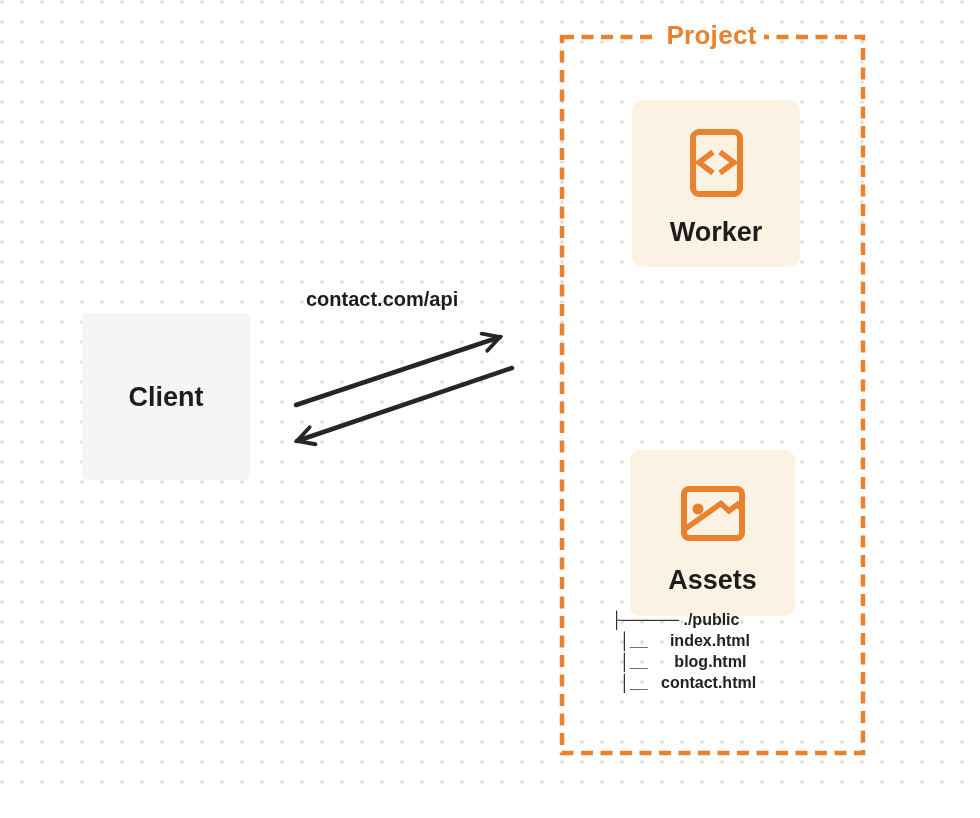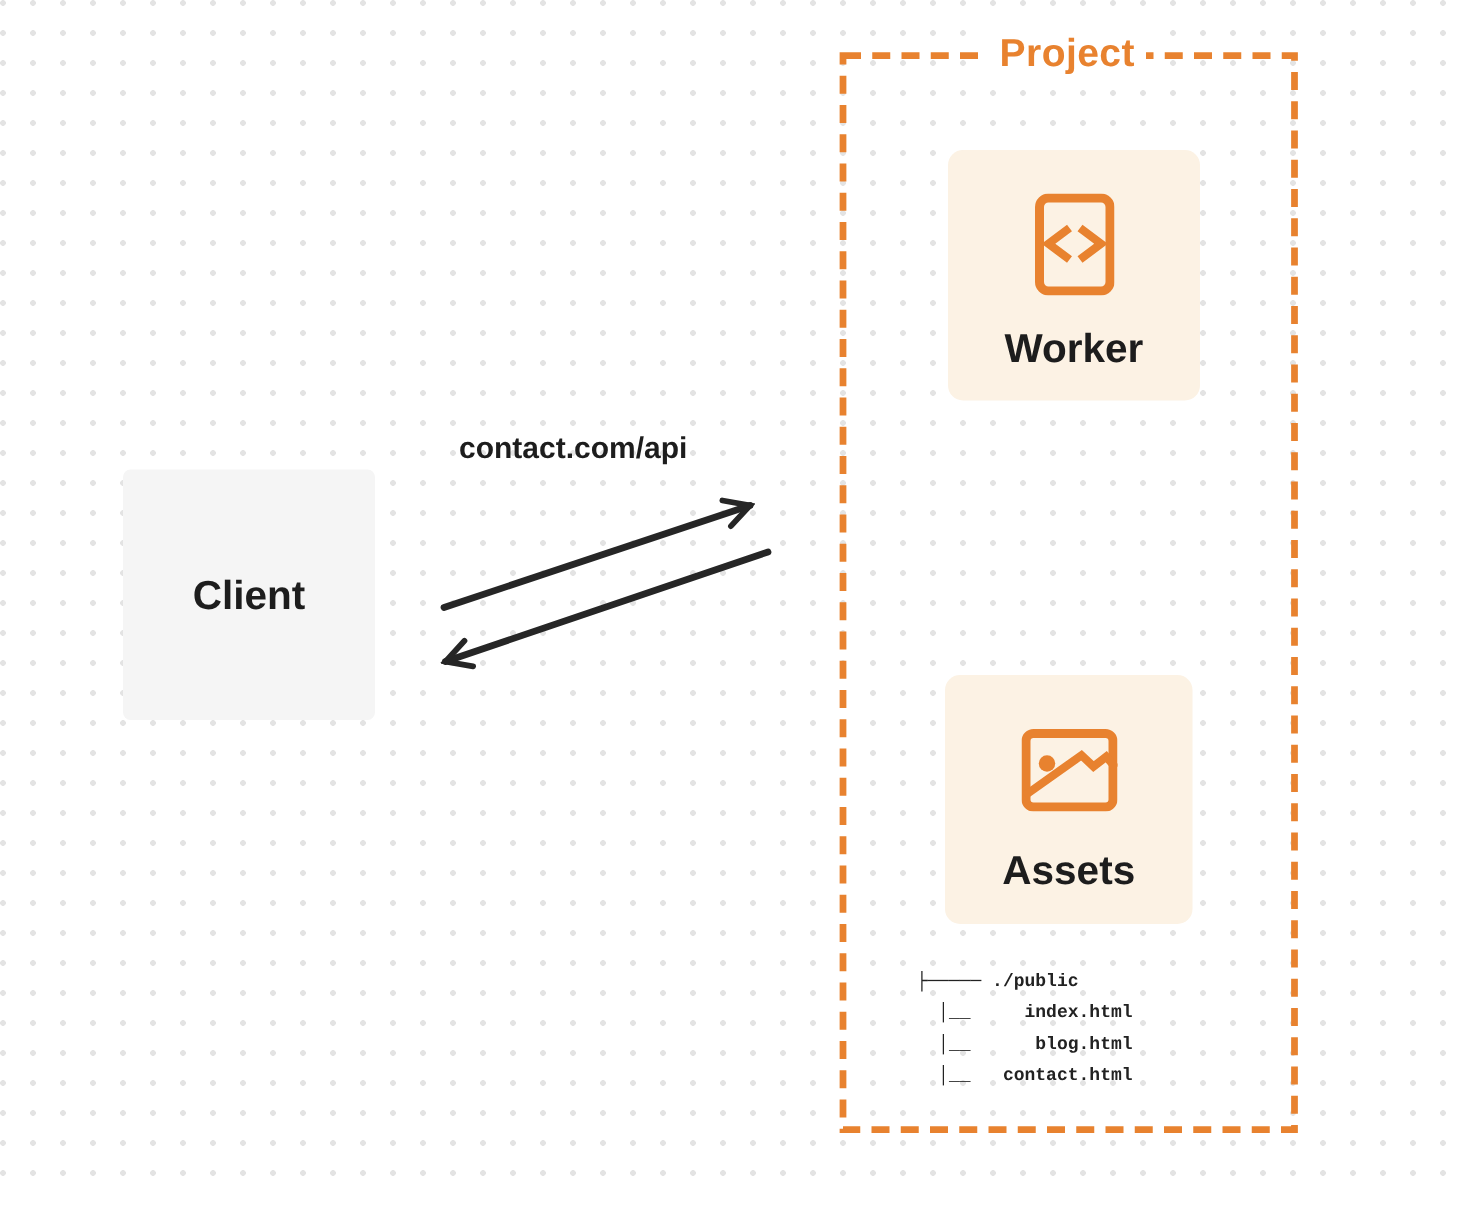--- a/index.html
+++ b/index.html
@@ -58,23 +58,23 @@
   .worker-node .node-icon{margin-top:29px;}
   .worker-node .node-label{margin-top:20px;}
   .assets-node .node-icon{margin-top:36px;}
   .assets-node .node-label{margin-top:24px;}
   .api-label{
     position:absolute;left:306px;top:287px;
     color:var(--ink);
     font-weight:700;font-size:20px;line-height:24px;
   }
   .file-tree{
-    position:absolute;left:611px;top:644px;margin:0;
-    font-family:Liberation Mono, monospace;
-    font-weight:700;font-size:12px;line-height:21px;
+    position:absolute;left:611px;top:609px;margin:0;
+    font-family:Liberation Sans, sans-serif;
+    font-weight:700;font-size:16px;line-height:21px;
     color:var(--tree-text);
   }
 </style>
 </head>
 <body>
 
 <div class="canvas">
 
   <svg class="overlay" width="980" height="818">
     <defs>

